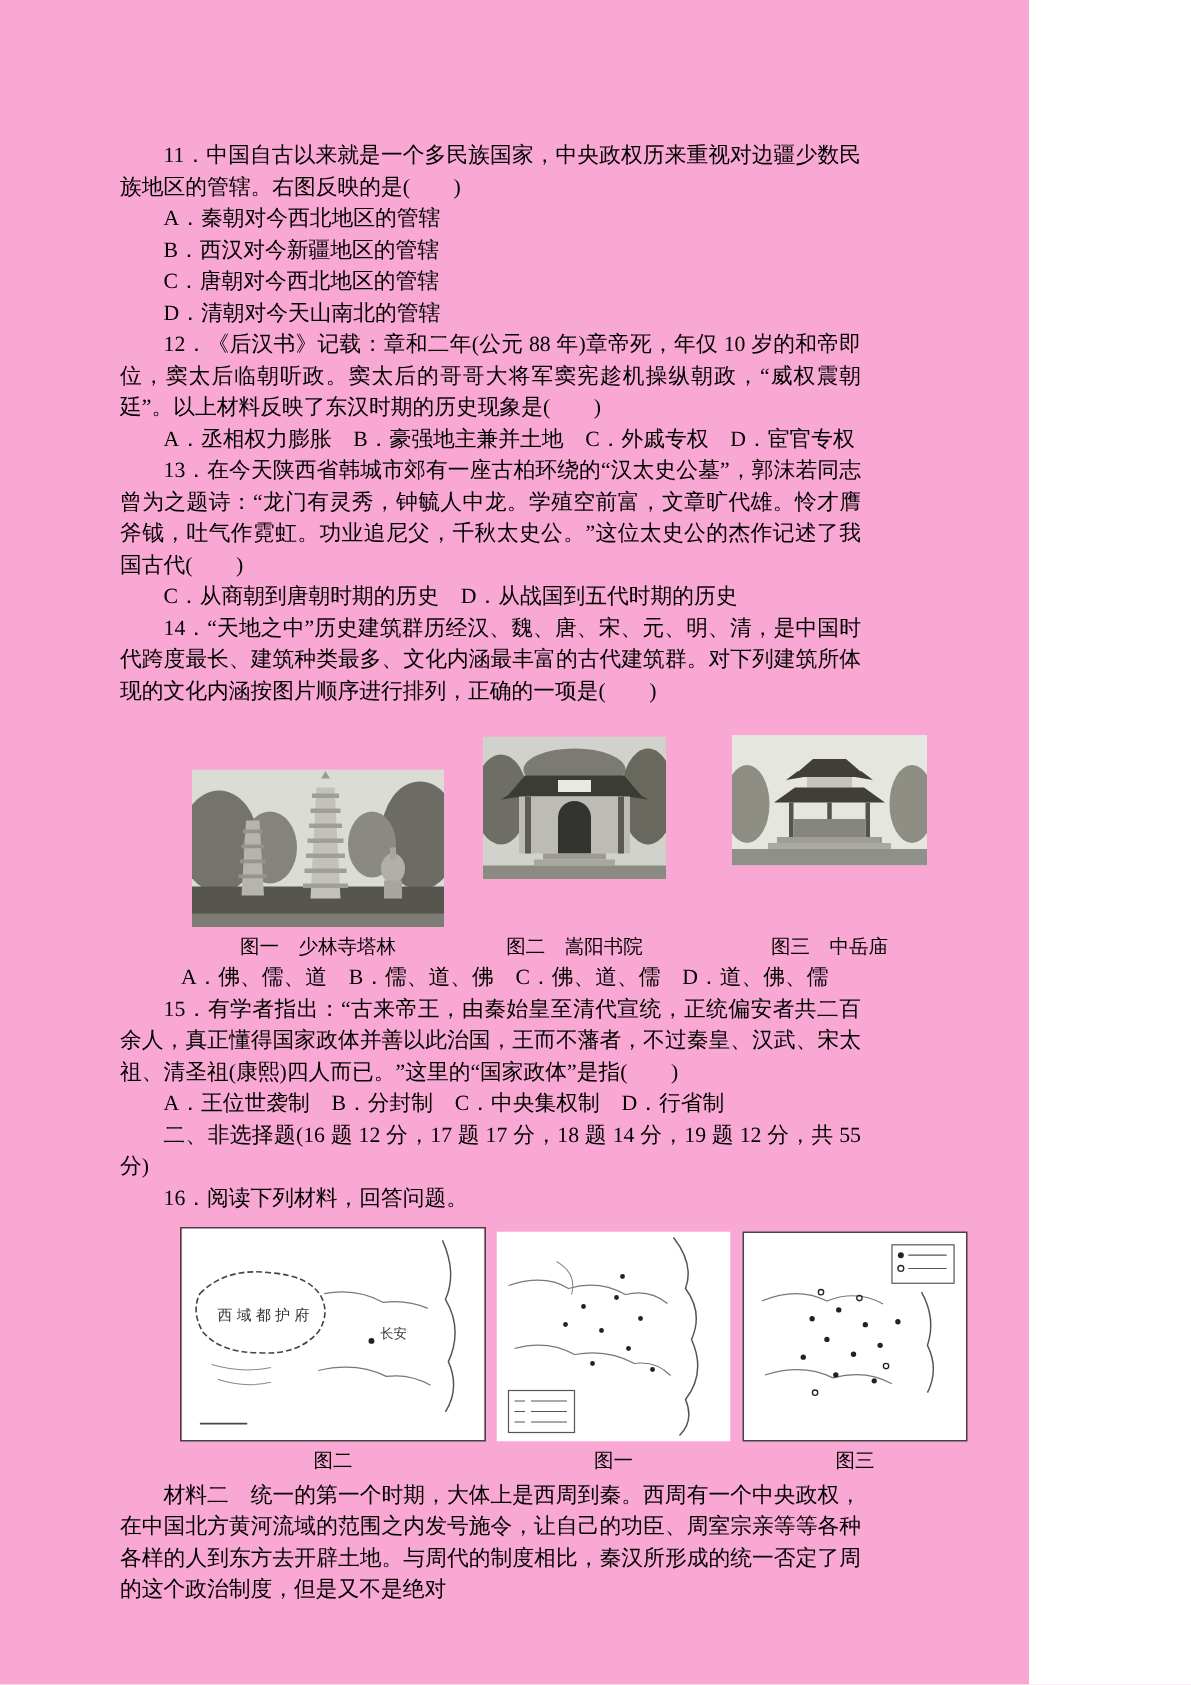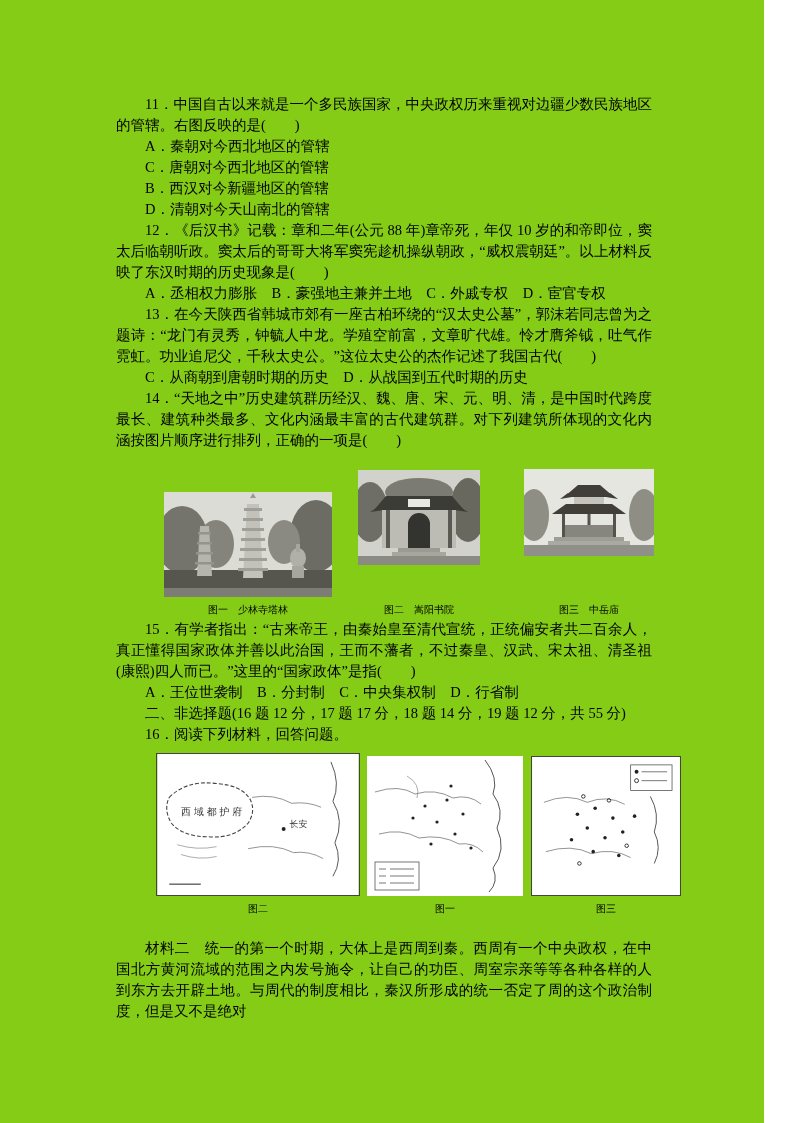--- a/index.html
+++ b/index.html
@@ -1,26 +1,26 @@
 <!DOCTYPE html>
 <html><head>
 <meta charset="utf-8">
 <style>
   * { box-sizing: border-box; }
   html, body { margin: 0; padding: 0; background: #ffffff; }
   .page {
     position: relative;
-    width: 764px;
+    width: 686px;
     height: 1123px;
-    background: #84cc16;
+    background: #f9a8d4;
     color: #000000;
     font-family: "Liberation Serif", "DejaVu Serif", serif;
     font-size: 14.5px;
     line-height: 21px;
-    padding: 94px 112px 0 116px;
+    padding: 94px 112px 0 80px;
     overflow: hidden;
   }
   .para {
     margin: 0;
     text-indent: 2em;
     text-align: justify;
   }
   .opt-line { margin: 0; text-indent: 2em; }
   .q14-opts { text-indent: 2.8em; margin-top: 2px; }
   .fig-row {
@@ -28,39 +28,39 @@
     align-items: flex-end;
   }
   .fig-row-photos { margin-top: 18px; margin-left: 48px; }
   .fig-row-maps { margin-top: 8px; margin-left: 40px; }
   .fig-row figure { margin: 0; display: flex; flex-direction: column; align-items: center; }
   .fig-row-photos figure:nth-child(2) { margin-left: 26px; gap: 32px; }
   .fig-row-photos figure:nth-child(3) { margin-left: 44px; gap: 41px; }
   .fig-row-maps figure:nth-child(2) { margin-left: 7px; }
   .fig-row-maps figure:nth-child(3) { margin-left: 8px; }
   figcaption {
-    font-size: 10px;
+    font-size: 13px;
     line-height: 18px;
     margin-top: 4px;
     white-space: nowrap;
     text-align: center;
   }
   .photo, .map { display: block; }
   .bordered { border: 1px solid #444; }
   svg text { font-family: "Liberation Serif", "DejaVu Serif", serif; }
 </style>
 </head>
 <body>
 
 <div class="page">
 
   <p class="para">11．中国自古以来就是一个多民族国家，中央政权历来重视对边疆少数民族地区的管辖。右图反映的是(　　)</p>
   <p class="opt-line">A．秦朝对今西北地区的管辖</p>
+  <p class="opt-line">B．西汉对今新疆地区的管辖</p>
   <p class="opt-line">C．唐朝对今西北地区的管辖</p>
-  <p class="opt-line">B．西汉对今新疆地区的管辖</p>
   <p class="opt-line">D．清朝对今天山南北的管辖</p>
 
   <p class="para">12．《后汉书》记载：章和二年(公元 88 年)章帝死，年仅 10 岁的和帝即位，窦太后临朝听政。窦太后的哥哥大将军窦宪趁机操纵朝政，“威权震朝廷”。以上材料反映了东汉时期的历史现象是(　　)</p>
   <p class="opt-line">A．丞相权力膨胀　B．豪强地主兼并土地　C．外戚专权　D．宦官专权</p>
 
   <p class="para">13．在今天陕西省韩城市郊有一座古柏环绕的“汉太史公墓”，郭沫若同志曾为之题诗：“龙门有灵秀，钟毓人中龙。学殖空前富，文章旷代雄。怜才膺斧钺，吐气作霓虹。功业追尼父，千秋太史公。”这位太史公的杰作记述了我国古代(　　)</p>
   <p class="opt-line">C．从商朝到唐朝时期的历史　D．从战国到五代时期的历史</p>
 
   <p class="para">14．“天地之中”历史建筑群历经汉、魏、唐、宋、元、明、清，是中国时代跨度最长、建筑种类最多、文化内涵最丰富的古代建筑群。对下列建筑所体现的文化内涵按图片顺序进行排列，正确的一项是(　　)</p>
 
@@ -135,20 +135,21 @@
         <rect x="89" y="45" width="3" height="23" fill="#54544d"></rect>
         <rect x="41" y="56" width="48" height="12" fill="#86867e"></rect>
         <rect x="30" y="68" width="70" height="4" fill="#9e9e96"></rect>
         <rect x="24" y="72" width="82" height="4" fill="#aaaaa2"></rect>
         <rect y="76" width="130" height="11" fill="#90908a"></rect>
       </svg>
       <figcaption>图三　中岳庙</figcaption>
     </figure>
   </div>
 
+  <p class="opt-line q14-opts">A．佛、儒、道　B．儒、道、佛　C．佛、道、儒　D．道、佛、儒</p>
 
   <p class="para">15．有学者指出：“古来帝王，由秦始皇至清代宣统，正统偏安者共二百余人，真正懂得国家政体并善以此治国，王而不藩者，不过秦皇、汉武、宋太祖、清圣祖(康熙)四人而已。”这里的“国家政体”是指(　　)</p>
   <p class="opt-line">A．王位世袭制　B．分封制　C．中央集权制　D．行省制</p>
 
   <p class="para">二、非选择题(16 题 12 分，17 题 17 分，18 题 14 分，19 题 12 分，共 55 分)</p>
 
   <p class="para">16．阅读下列材料，回答问题。</p>
 
   <div class="fig-row fig-row-maps">
     <figure>
@@ -225,15 +226,15 @@
           <circle cx="52" cy="40" r="1.8"></circle>
             <circle cx="78" cy="44" r="1.8"></circle>
           <circle cx="96" cy="90" r="1.8"></circle>
             <circle cx="48" cy="108" r="1.8"></circle>
         </g>
       </svg>
       <figcaption>图三</figcaption>
     </figure>
   </div>
 
-  <p class="para" style="margin-top:20px">材料二　统一的第一个时期，大体上是西周到秦。西周有一个中央政权，在中国北方黄河流域的范围之内发号施令，让自己的功臣、周室宗亲等等各种各样的人到东方去开辟土地。与周代的制度相比，秦汉所形成的统一否定了周的这个政治制度，但是又不是绝对</p>
+  <p class="para" style="margin-top:4px">材料二　统一的第一个时期，大体上是西周到秦。西周有一个中央政权，在中国北方黄河流域的范围之内发号施令，让自己的功臣、周室宗亲等等各种各样的人到东方去开辟土地。与周代的制度相比，秦汉所形成的统一否定了周的这个政治制度，但是又不是绝对</p>
 
 </div>
 
 </body></html>

